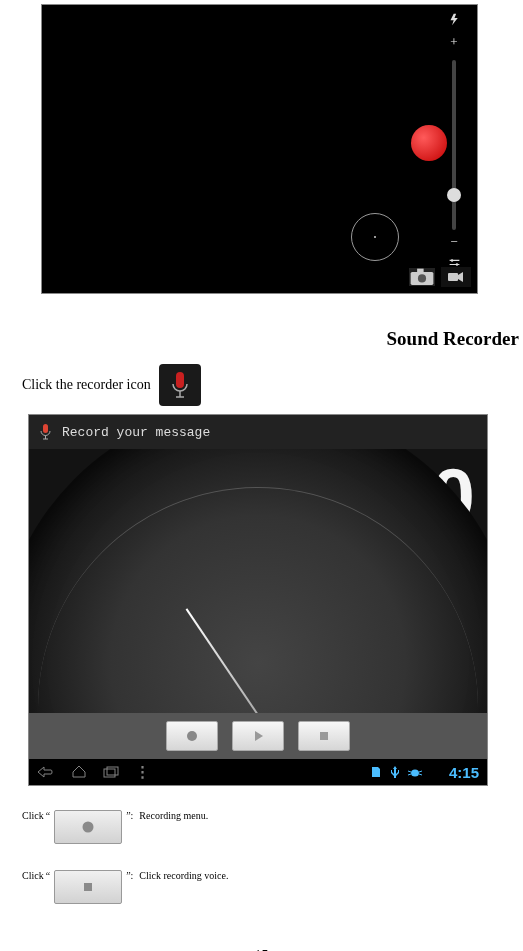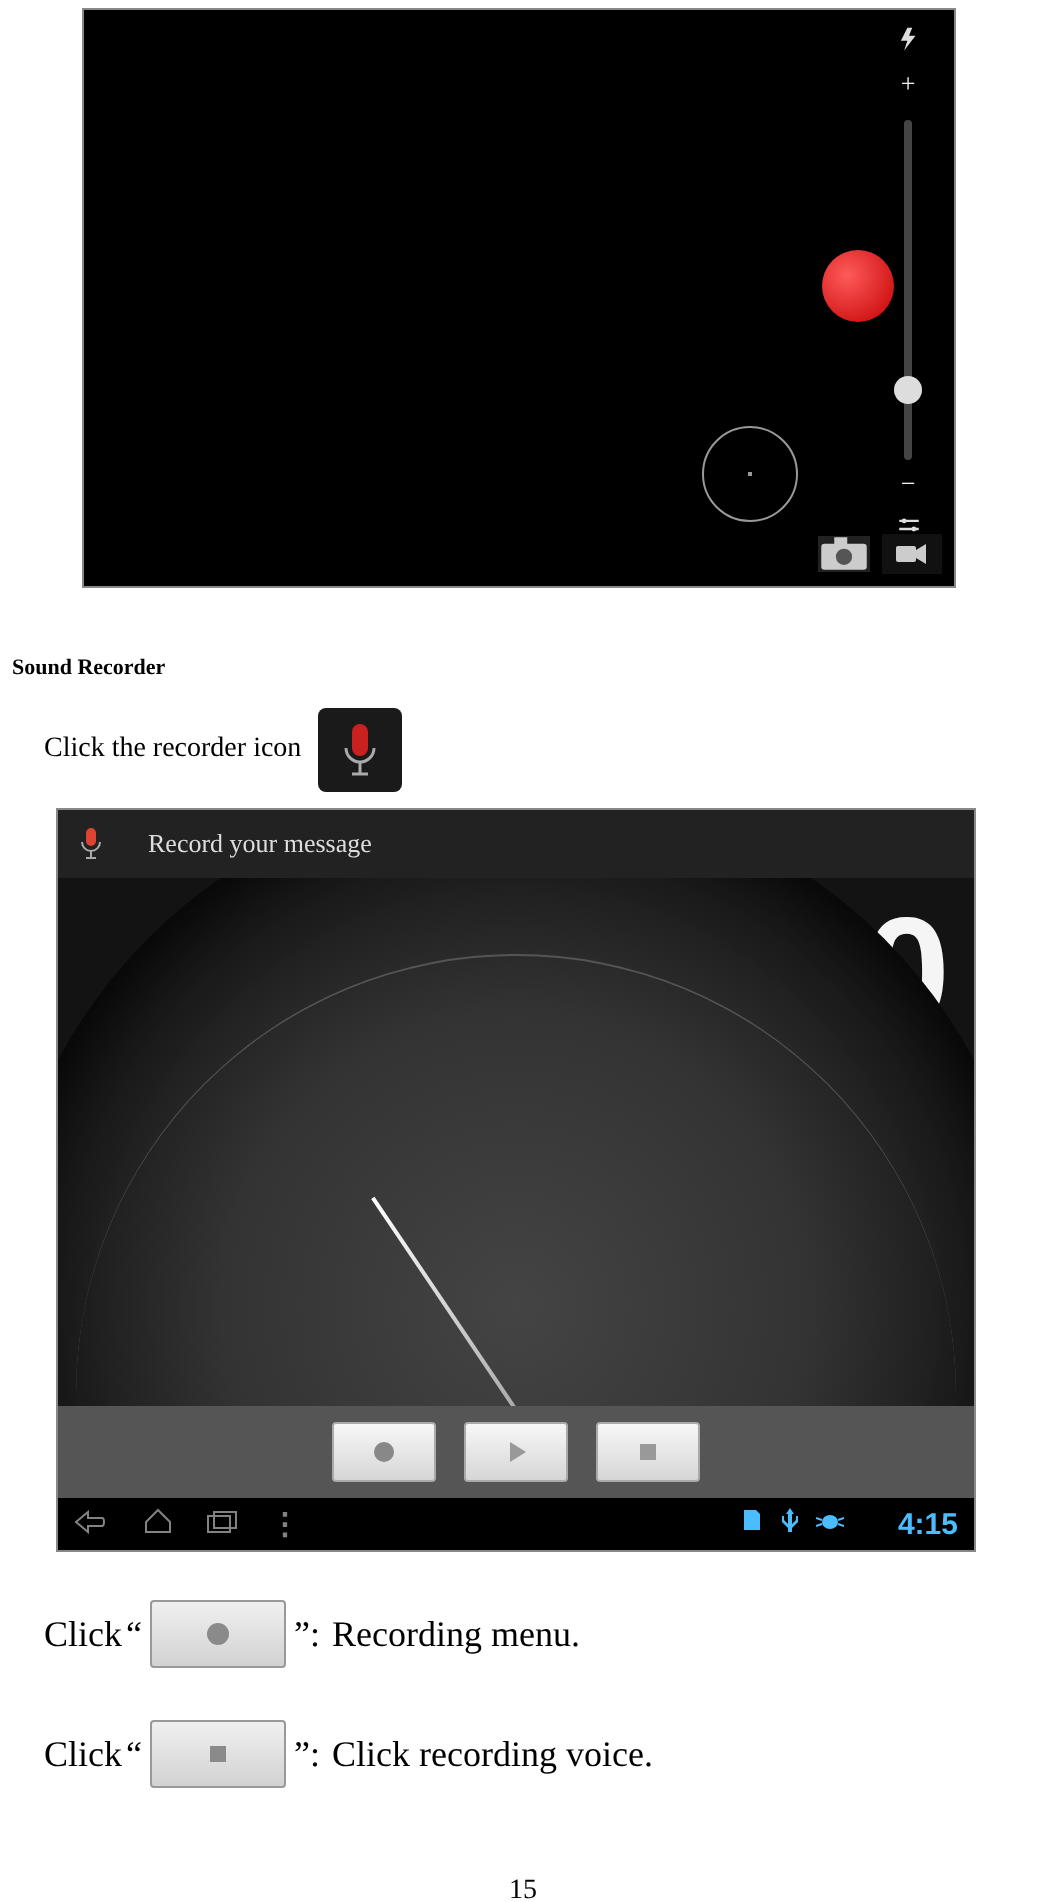--- a/index.html
+++ b/index.html
@@ -87,21 +87,21 @@
 .small-camcorder {
   background: #111;
   width: 30px; height: 20px;
   display: flex;
   align-items: center;
   justify-content: center;
 }
 .small-camcorder svg { width: 18px; height: 12px; }
 
 
-.h2 { font-weight: bold; font-size: 11px; margin: 34px 0 14px 2px; }
+.h2 { font-weight: bold; font-size: 19px; margin: 34px 0 14px 2px; text-align: right; }
 
 
 .instr-line { font-size: 14px; margin: 8px 0 8px 18px; display: flex; align-items: center; flex-wrap: wrap; gap: 4px; }
 .instr-line span { white-space: nowrap; }
 
 
 .recorder-appicon {
   width: 42px; height: 42px;
   background: #1a1a1a;
   border-radius: 4px;
@@ -115,25 +115,25 @@
 
 .recorder-shot {
   width: 460px;
   margin: 4px 0 0 24px;
   border: 1px solid #888;
   background: #111;
 }
 .rec-titlebar {
   display: flex;
   align-items: center;
-  gap: 22px;
+  gap: 10px;
   padding: 8px 10px;
   background: #222;
   color: #ddd;
-  font-family: Liberation Serif, serif;
+  font-family: Liberation Mono, monospace;
   font-size: 13px;
 }
 .rec-mic-small svg { width: 13px; height: 18px; display: block; }
 
 .rec-body {
   background: #131313;
   height: 264px;
   position: relative;
   overflow: hidden;
 }
@@ -201,37 +201,37 @@
   display: flex;
   align-items: center;
   padding: 4px 8px;
   color: #4bbdff;
   font-family: sans-serif;
   font-size: 15px;
   font-weight: 600;
 }
 .status-left { display: flex; gap: 16px; align-items: center; opacity: .7; color: #ccc; }
 .status-left span { font-size: 15px; }
-.status-right { margin-left: auto; display: flex; gap: 27px; align-items: flex-start; }
+.status-right { margin-left: auto; display: flex; gap: 27px; align-items: flex-end; }
 .status-right .tray { color: #4bbdff; font-size: 13px; display: flex; gap: 8px; }
 
 
 .inline-recbtn {
   width: 68px; height: 34px;
   background: linear-gradient(#f0f0f0,#d2d2d2);
   border: 1px solid #999;
   border-radius: 2px;
   display: inline-flex;
   align-items: center;
   justify-content: center;
   margin: 0 2px;
 }
 .inline-recbtn svg { width: 16px; height: 16px; }
 
-.instr-below { font-size: 18px; margin: 24px 0 0 18px; display: flex; align-items: center; gap: 2px; }
+.instr-below { font-size: 10px; margin: 24px 0 0 18px; display: flex; gap: 2px; }
 .instr-below + .instr-below { margin-top: 26px; }
 
 .page-num { text-align: center; font-size: 14px; margin-top: 44px; }
 </style>
 </head>
 <body>
 
 <div class="page">
 
   <div class="camera-shot">

